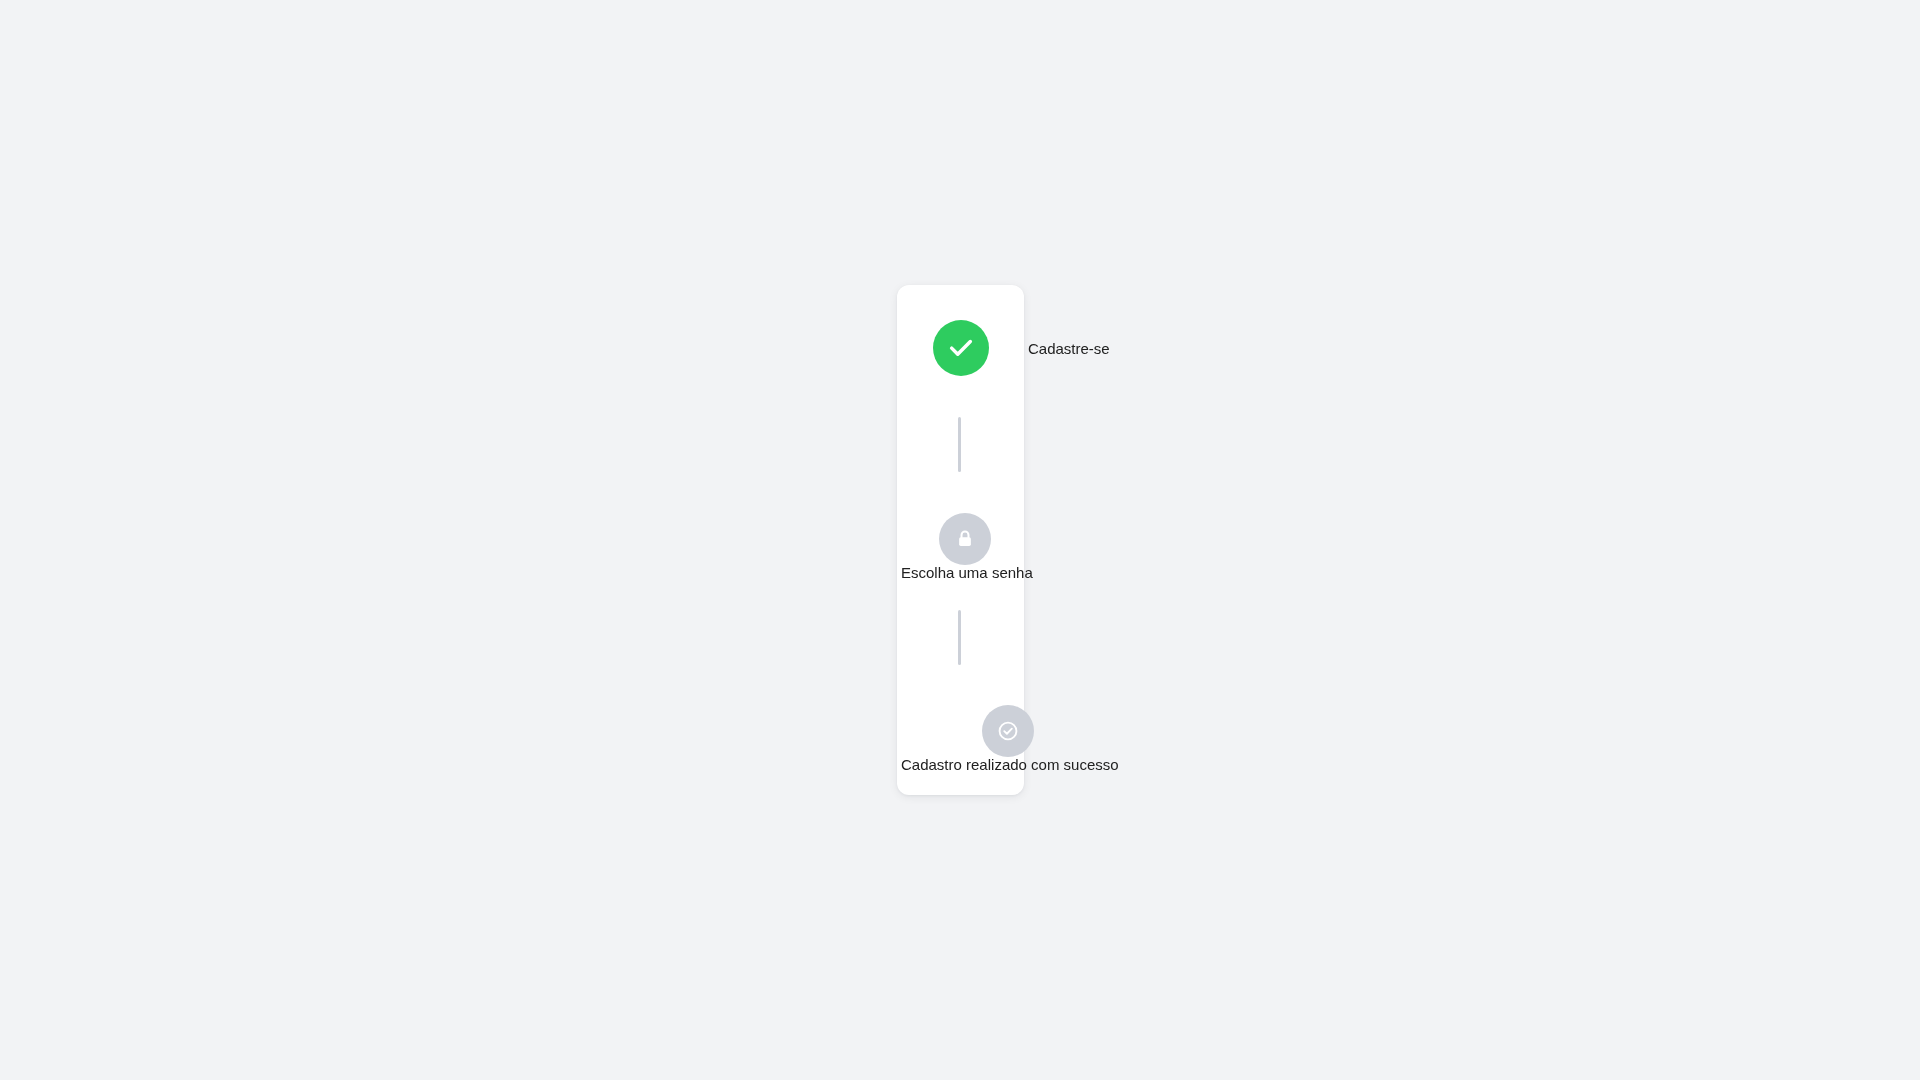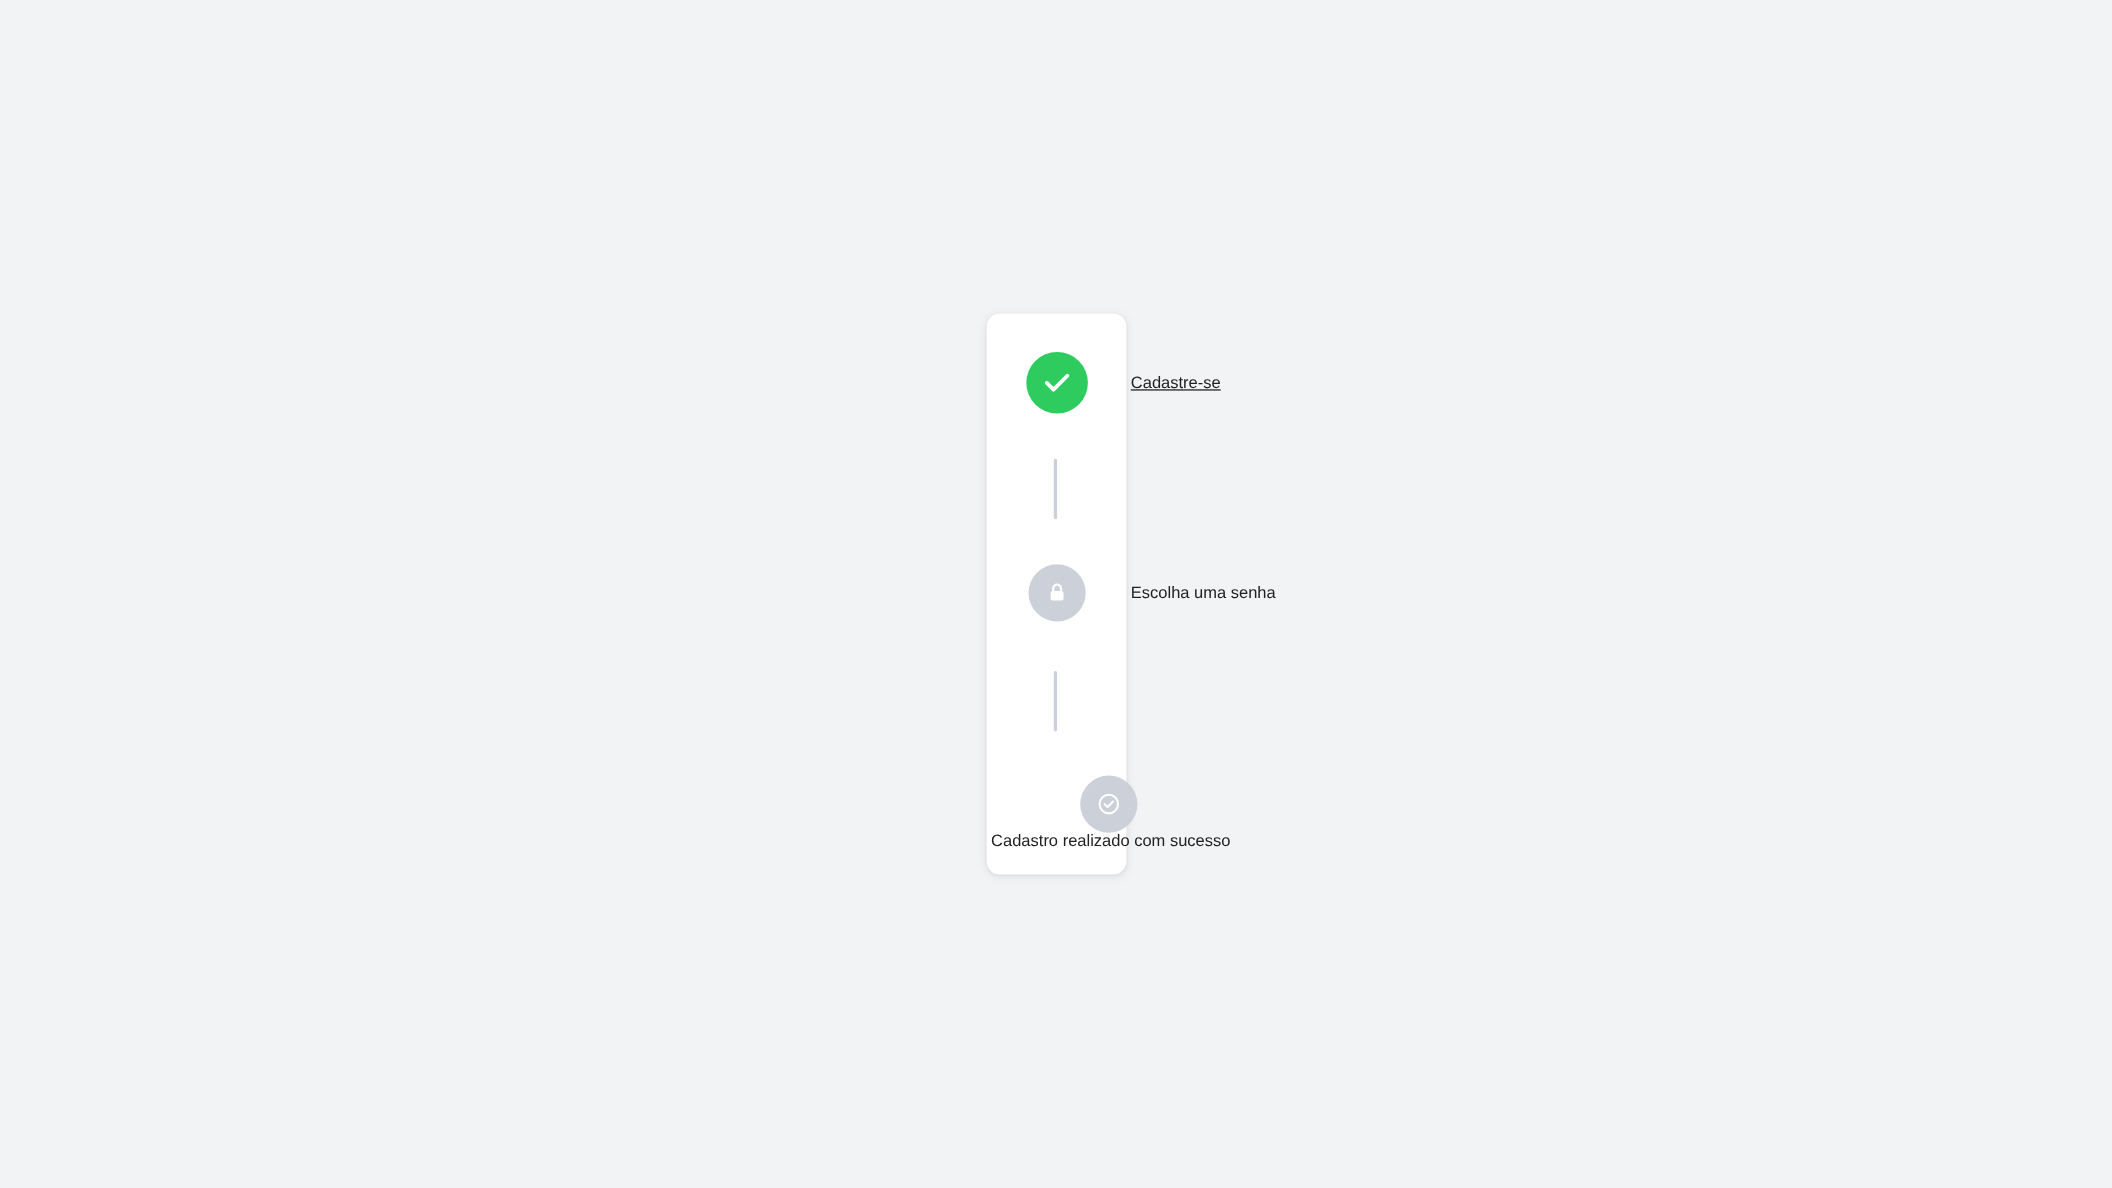--- a/index.html
+++ b/index.html
@@ -61,21 +61,21 @@
   }
   .step-label {
     font-size: 15px;
     line-height: 1;
     color: #212121;
     margin-left: 4px;
   }
 
   
   #step-1 { top: 320px; }
-  #step-2 { top: 513px; }
+  #step-2 { top: 513px; flex-direction: column; }
   #step-3 { top: 705px; }
   #step-1 { height: 56px; }
   #step-2, #step-3 { height: 52px; }
 
   
   .connector {
     position: absolute;
     left: 62px;      
     width: 3px;
     border-radius: 2px;
@@ -88,21 +88,21 @@
 </style>
 </head>
 <body>
 
 <div id="stepper-card"></div>
 
 <div class="connector" id="connector-1" style="left:958px; top:417px;"></div>
 
 <div class="connector" id="connector-2" style="left:958px; top:610px;"></div>
 
-<div class="step" id="step-1" style="left:897px;text-decoration:underline;">
+<div class="step" id="step-1" style="left:897px;">
   <span class="step-icon-wrap">
     <span class="circle done">
       <svg class="icon-svg" width="28" height="28" viewBox="0 0 24 24">
         <path d="M20 6.5 L9.2 17.3 L4 12.1" fill="none" stroke="#ffffff" stroke-width="3" stroke-linecap="round" stroke-linejoin="round"></path>
       </svg>
     </span>
   </span>
   <span class="step-label">Cadastre-se</span>
 </div>
 

